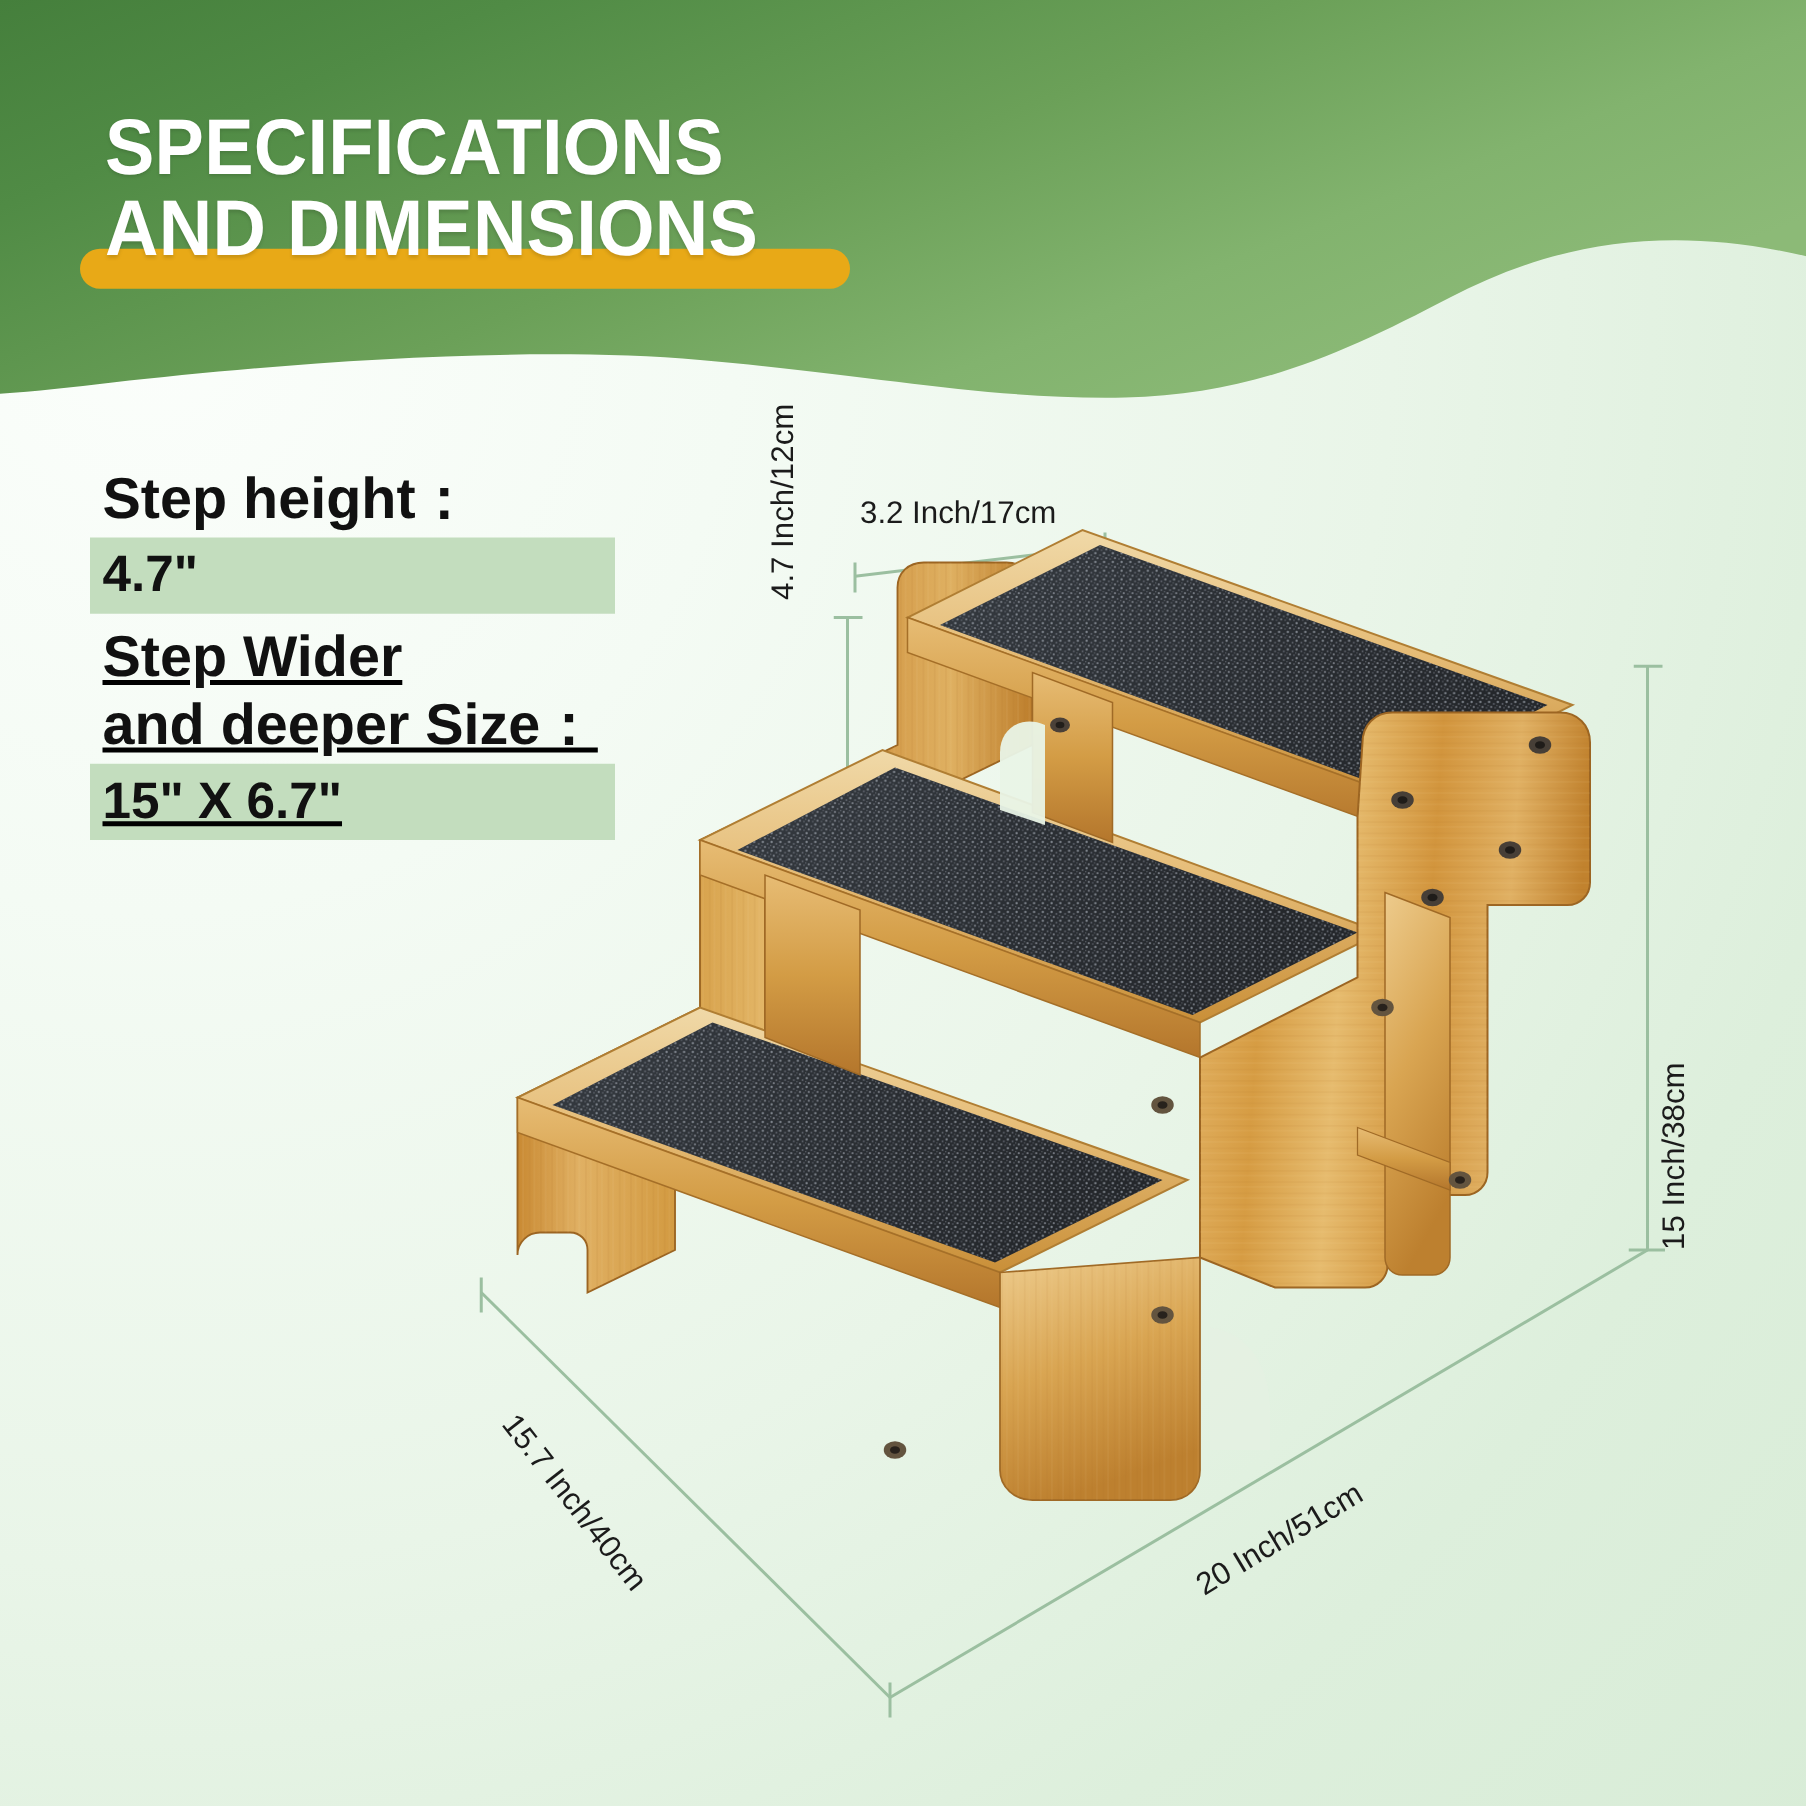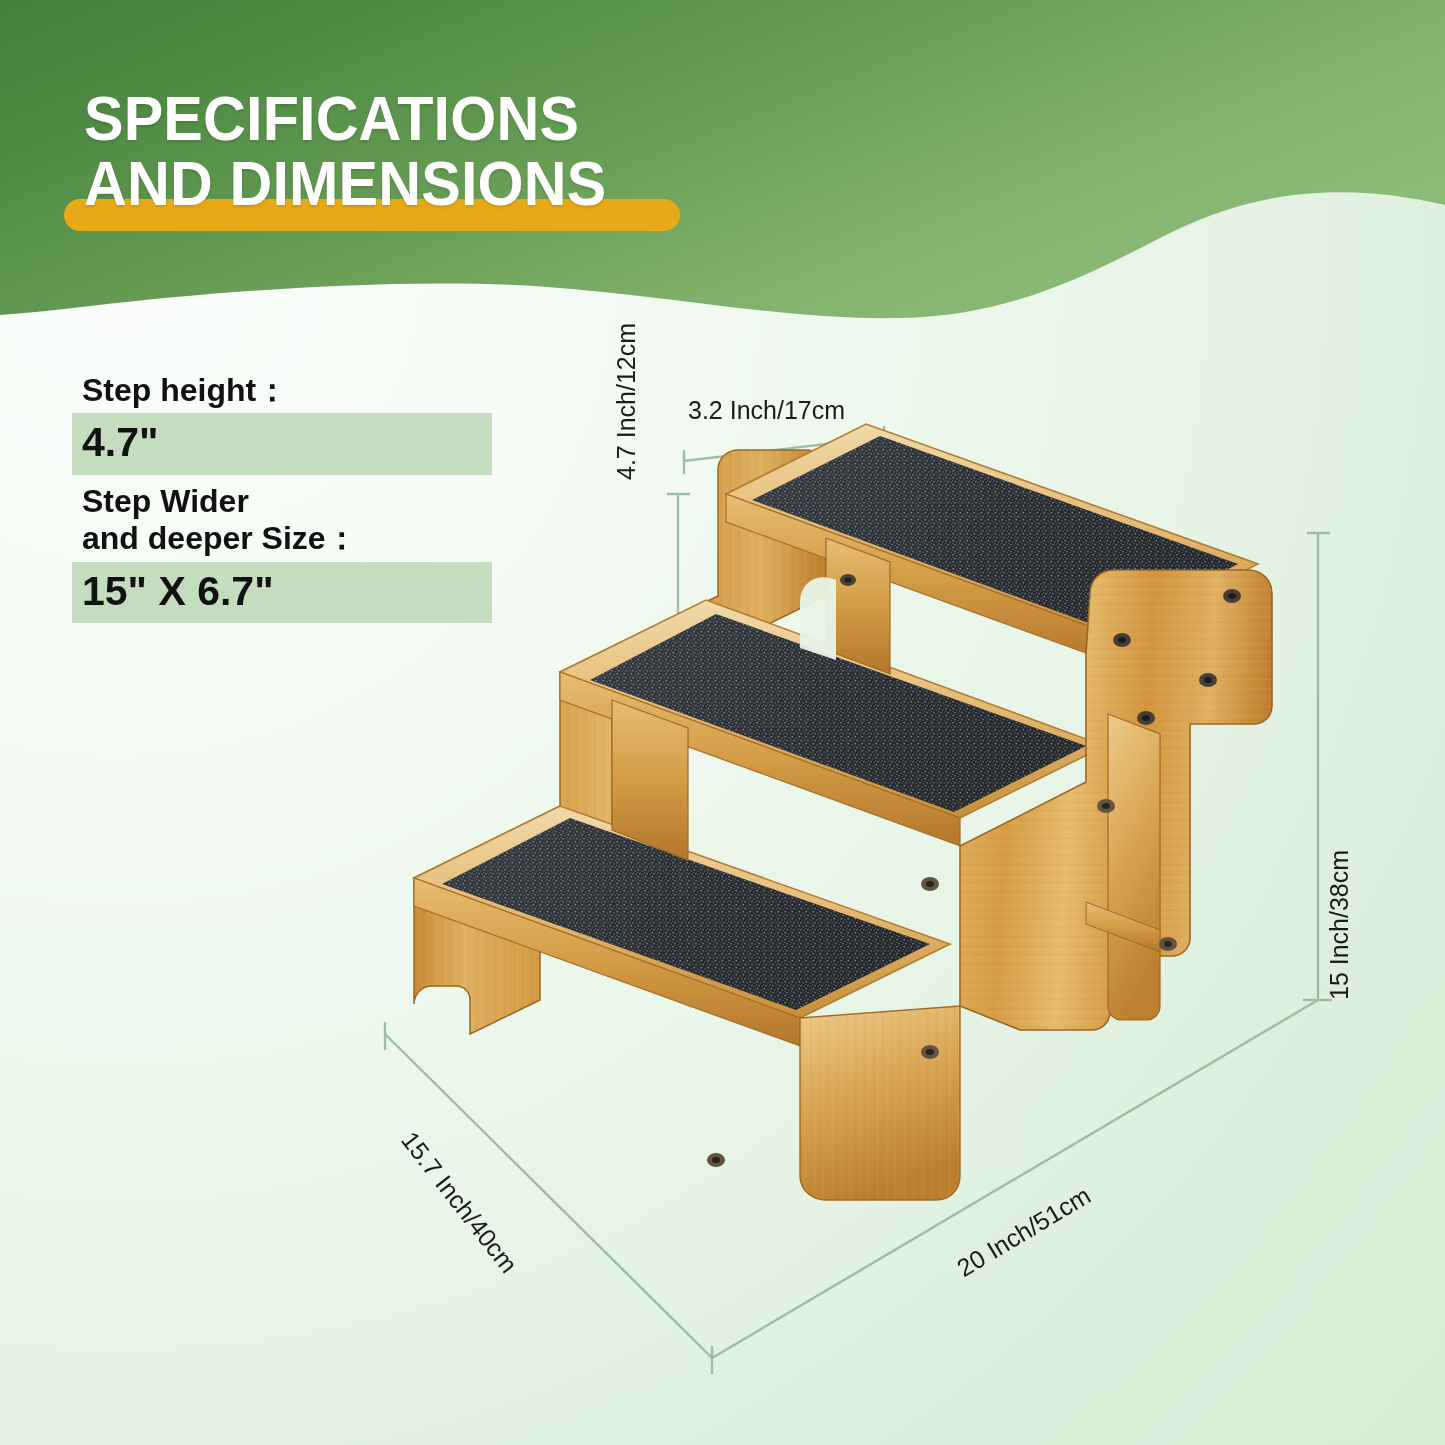--- a/index.html
+++ b/index.html
@@ -34,33 +34,33 @@
     z-index:3;
   }
   .title-underline{
     position:absolute;left:64px;top:199px;width:616px;height:32px;
     background:#e8a917;border-radius:16px;z-index:2;
   }
 
   
   .specs{position:absolute;left:82px;top:372px;width:430px;z-index:4;}
   .spec-label{
-    font-size:32px;font-weight:bold;color:#111111;
+    font-size:46px;font-weight:bold;color:#111111;
     line-height:1.17;margin:0 0 4px 0;white-space:pre-line;
   }
   .spec-value{
     display:block;background:#c3ddbe;
     font-size:41px;font-weight:bold;color:#111111;
     line-height:1.30;
     padding:3px 0 5px 10px;
     width:420px;
     box-sizing:border-box;
     margin:0 0 8px -10px;
   }
-  .spec-block2{}
+  .spec-block2{text-decoration:underline;}
 
   
   .stage{position:absolute;left:0;top:0;width:1445px;height:1445px;z-index:2;}
   .stage svg{display:block;width:1445px;height:1445px;}
 
   .dimlabel{
     position:absolute;
     font-size:25px;color:#1b1b1b;
     font-family:"Liberation Sans","DejaVu Sans",sans-serif;
     white-space:nowrap;z-index:5;

